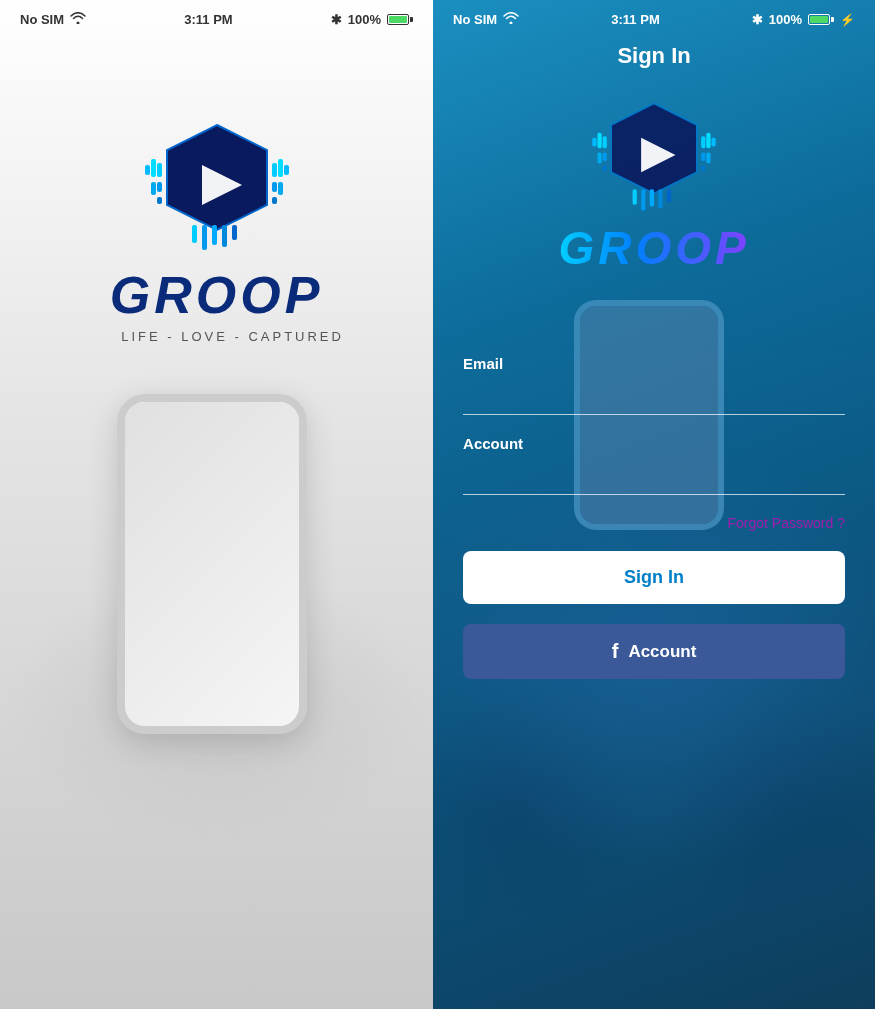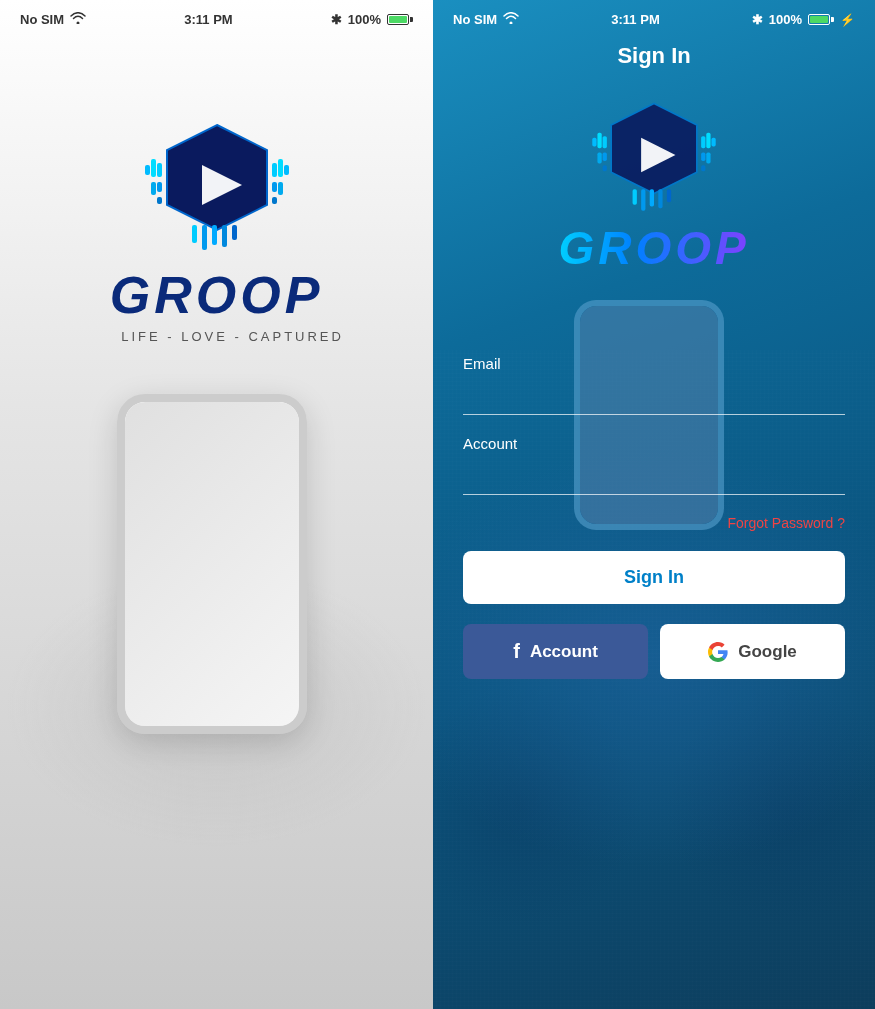--- a/index.html
+++ b/index.html
@@ -276,40 +276,40 @@
     }
 
     .form-field {
       margin-bottom: 20px;
     }
 
     .form-label {
       display: block;
       color: white;
       font-size: 15px;
-      font-weight: 400;
+      font-weight: 700;
       margin-bottom: 8px;
     }
 
     .form-input {
       width: 100%;
       background: transparent;
       border: none;
       border-bottom: 1.5px solid rgba(255,255,255,0.7);
       padding: 8px 0;
       color: white;
       font-size: 16px;
       outline: none;
     }
 
     .form-input::placeholder { color: rgba(255,255,255,0.5); }
 
     .forgot-password {
       text-align: right;
-      color: #ef4444;
+      color: #a21caf;
       font-size: 14px;
       margin-top: 4px;
       cursor: pointer;
     }
 
     .signin-btn {
       width: 100%;
       background: white;
       border: none;
       border-radius: 8px;
@@ -549,24 +549,15 @@
     <div class="forgot-password">Forgot Password ?</div>
 
     <button class="signin-btn">Sign In</button>
 
 
     <div class="social-buttons">
       <button class="facebook-btn">
         <span class="f-icon">f</span>
         <span>Account</span>
       </button>
-      <button class="google-btn">
-        <svg class="g-icon" viewBox="0 0 20 20">
-          <path d="M19.6 10.23c0-.68-.06-1.36-.18-2H10v3.79h5.4c-.23 1.24-.95 2.3-2.02 3.01v2.5h3.27c1.91-1.76 3.01-4.35 3.01-7.3z" fill="#4285F4"></path>
-          <path d="M10 20c2.7 0 4.97-.9 6.62-2.43l-3.27-2.5c-.9.6-2.06.95-3.35.95-2.57 0-4.75-1.74-5.53-4.07H1.07v2.6C2.7 17.73 6.13 20 10 20z" fill="#34A853"></path>
-          <path d="M4.47 11.95A6.06 6.06 0 0 1 4.15 10c0-.67.12-1.33.32-1.95V5.45H1.07A10.02 10.02 0 0 0 0 10c0 1.6.38 3.12 1.07 4.55l3.4-2.6z" fill="#FBBC04"></path>
-          <path d="M10 3.98c1.44 0 2.74.5 3.76 1.47l2.81-2.81C14.97.9 12.7 0 10 0 6.13 0 2.7 2.27 1.07 5.45l3.4 2.6C5.25 5.72 7.43 3.98 10 3.98z" fill="#EA4335"></path>
-        </svg>
-        <span>Google</span>
-      </button>
     </div>
   </div>
 </div>
 
 </body></html>

